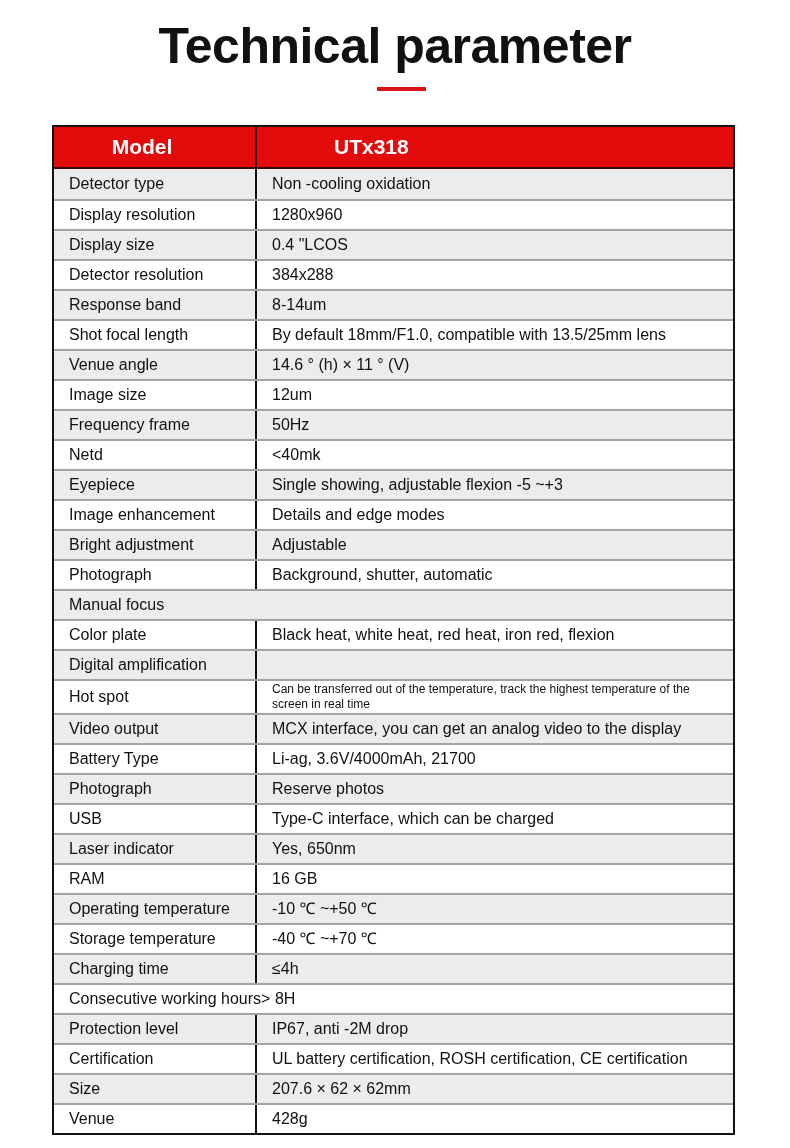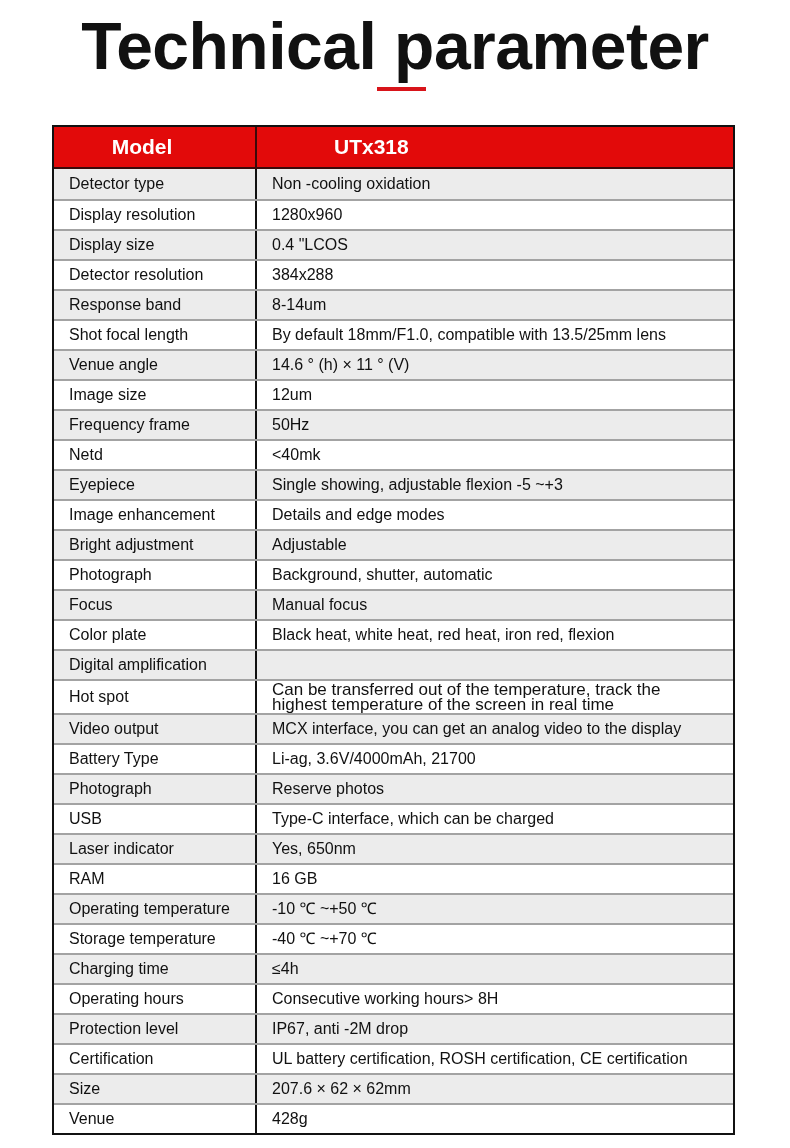--- a/index.html
+++ b/index.html
@@ -16,21 +16,21 @@
       color: #111111;
     }
     .page-title {
       position: absolute;
       top: 14px;
       left: 0;
       width: 790px;
       text-align: center;
       font-family: "Liberation Sans", sans-serif;
       font-weight: bold;
-      font-size: 66px;
+      font-size: 50px;
       line-height: 64px;
       color: #111111;
       letter-spacing: -0.5px;
     }
     .title-underline {
       position: absolute;
       top: 87px;
       left: 377px;
       width: 49px;
       height: 4px;
@@ -93,21 +93,21 @@
       padding-left: 15px;
       border-right: 2px solid #111111;
     }
     .cell.value {
       flex: 1;
       padding-left: 15px;
       padding-right: 20px;
     }
     .row.tall .cell.value {
       line-height: 15px;
-      font-size: 17px;
+      font-size: 12px;
     }
   </style>
 </head>
 <body>
 
 <div class="page-title">Technical parameter</div>
 <div class="title-underline"></div>
 
 <div class="spec-table">
   <div class="row header">
@@ -165,21 +165,20 @@
       </div>
     <div class="row data">
         <div class="cell label">Bright adjustment</div>
         <div class="cell value">Adjustable</div>
       </div>
     <div class="row data">
         <div class="cell label">Photograph</div>
         <div class="cell value">Background, shutter, automatic</div>
       </div>
     <div class="row data">
-        <div class="cell label">Focus</div>
         <div class="cell value">Manual focus</div>
       </div>
     <div class="row data">
         <div class="cell label">Color plate</div>
         <div class="cell value">Black heat, white heat, red heat, iron red, flexion</div>
       </div>
     <div class="row data">
         <div class="cell label">Digital amplification</div>
       </div>
     <div class="row data tall">
@@ -216,21 +215,20 @@
       </div>
     <div class="row data">
         <div class="cell label">Storage temperature</div>
         <div class="cell value">-40 ℃ ~+70 ℃</div>
       </div>
     <div class="row data">
         <div class="cell label">Charging time</div>
         <div class="cell value">≤4h</div>
       </div>
     <div class="row data">
-        <div class="cell label">Operating hours</div>
         <div class="cell value">Consecutive working hours&gt; 8H</div>
       </div>
     <div class="row data">
         <div class="cell label">Protection level</div>
         <div class="cell value">IP67, anti -2M drop</div>
       </div>
     <div class="row data">
         <div class="cell label">Certification</div>
         <div class="cell value">UL battery certification, ROSH certification, CE certification</div>
       </div>

